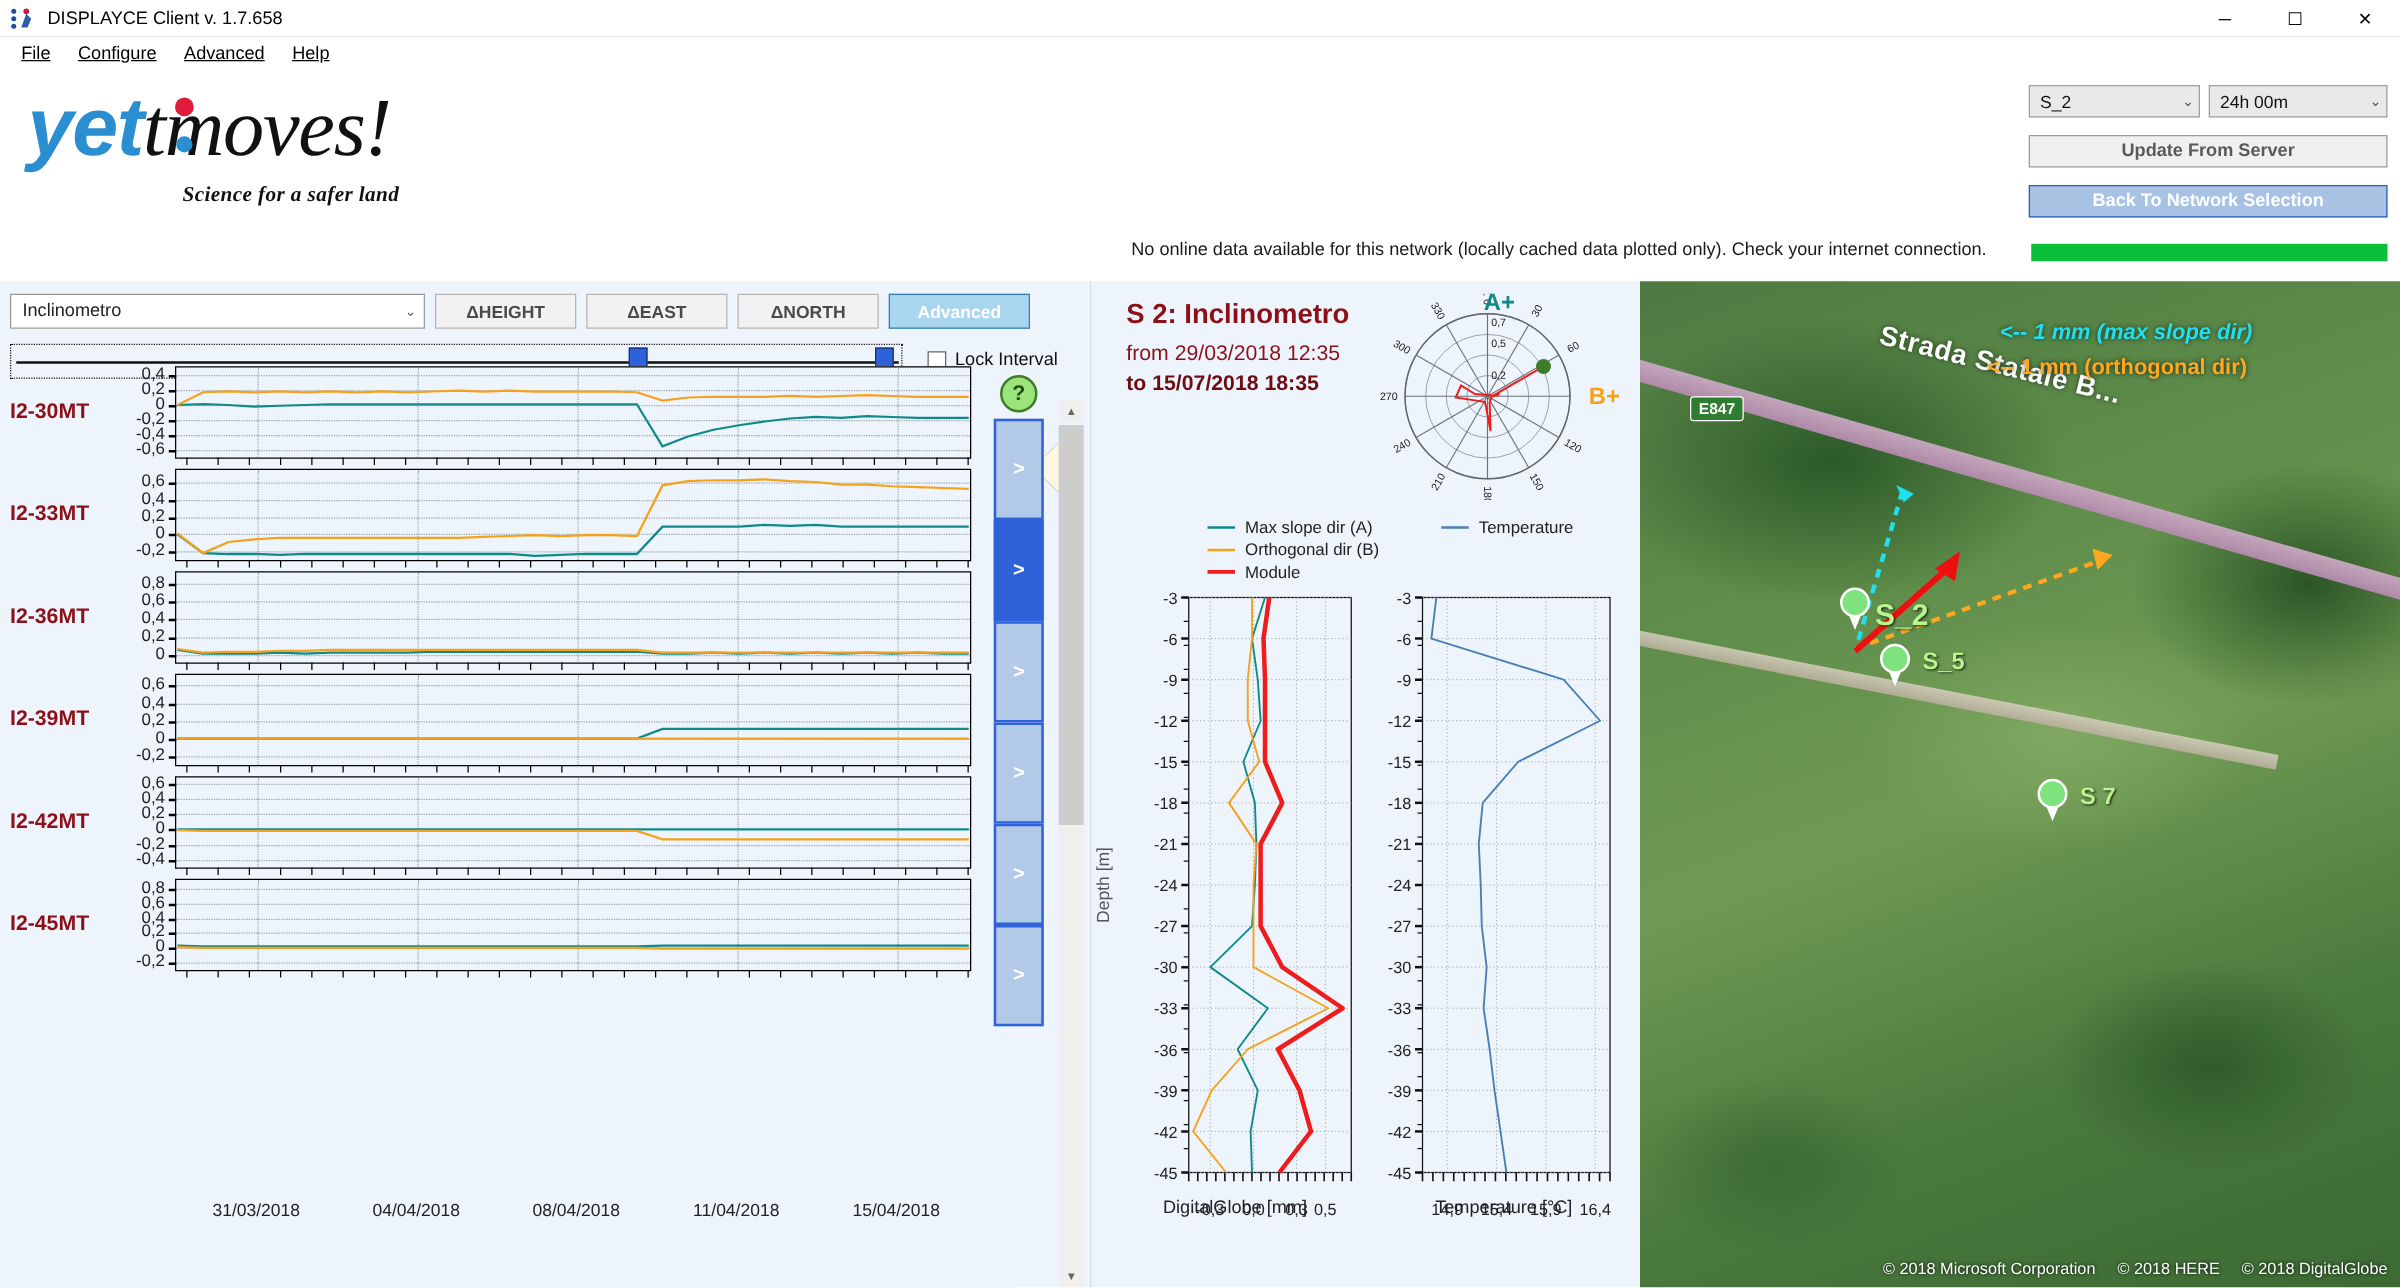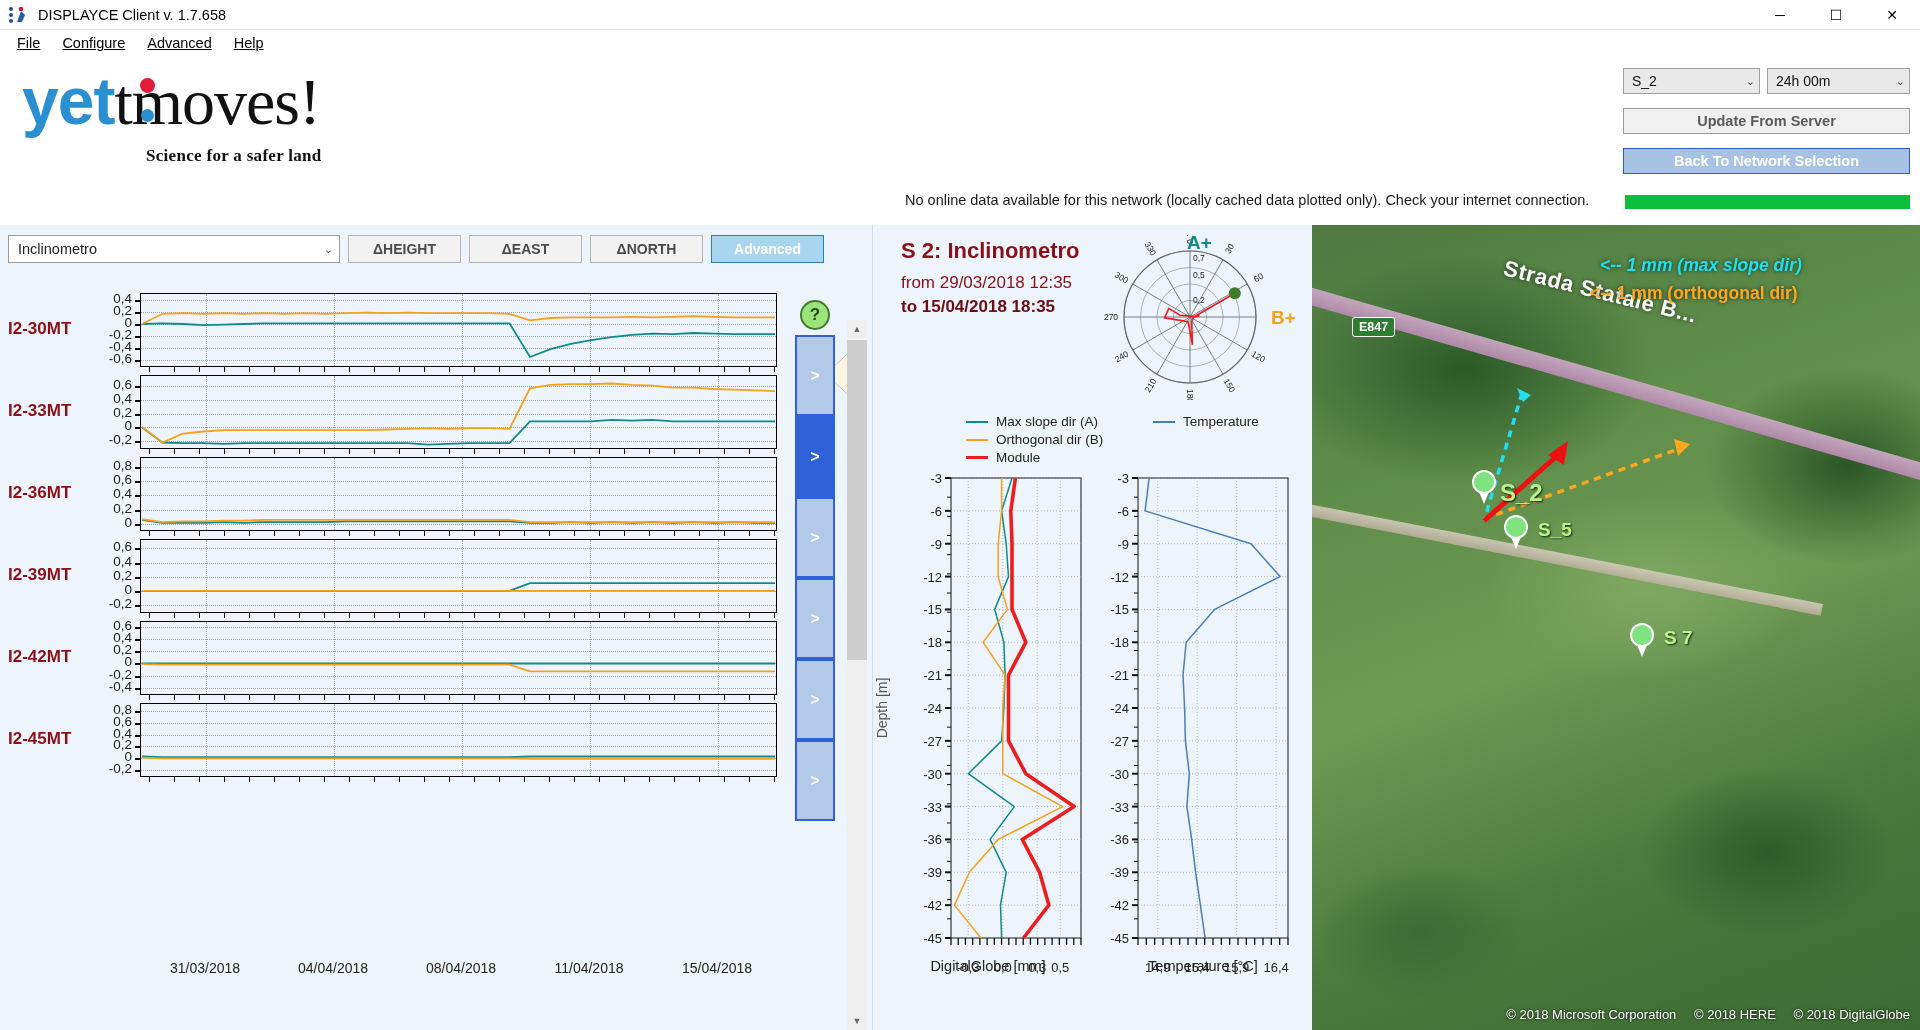--- a/index.html
+++ b/index.html
@@ -29,21 +29,21 @@
     position: absolute; top: 30px; left: 0; width: 1920px; height: 26px;
     background: #ffffff; display: flex; align-items: center; padding-left: 6px;
   }
   .menu-item {
     font-size: 14.5px; color: #000; padding: 3px 11px; cursor: default; text-align: right;
   }
   .menu-item u { text-decoration: underline; }
 
   
   .logo-wrap {
-    position: absolute; top: 62px; left: 16px; width: 390px; height: 110px;
+    position: absolute; top: 62px; left: 16px; width: 390px; height: 110px; font-style: italic;
   }
   .logo-main {
     font-family: "Liberation Serif", serif;
     font-size: 66px; letter-spacing: -1px; line-height: 1;
     position: absolute; top: 6px; left: 6px; white-space: nowrap;
   }
   .lg-blue { color: #2a8fd0; font-weight: bold; font-family: "Liberation Sans", sans-serif; }
   .lg-black { color: #111; font-family: "Liberation Serif", serif; }
   .logo-dot-red {
     position: absolute; width: 15px; height: 15px; border-radius: 50%;
@@ -364,20 +364,31 @@
       <div class="sel-type">
         <span class="cv">Inclinometro</span>
         <span class="chev">⌄</span>
       </div>
       <div class="tb-btn">ΔHEIGHT</div>
       <div class="tb-btn">ΔEAST</div>
       <div class="tb-btn">ΔNORTH</div>
       <div class="tb-btn active">Advanced</div>
     </div>
 
+    <div class="slider-row">
+      <div class="slider-track">
+        <div class="slider-line"></div>
+        <div class="slider-thumb" style="left:494px"></div>
+        <div class="slider-thumb" style="left:691px"></div>
+      </div>
+      <div class="lock-box">
+        <span class="chk"></span>
+        <span>Lock Interval</span>
+      </div>
+    </div>
   </div>
 
   <div class="range-label">2018.03.29 09:00 ↦ 2018.04.17 16:00</div>
 
   <div id="sensor-host">
       <div class="sensor-label" style="top: 319px;">I2-30MT</div>
       <div class="chart-box" style="top: 293px; height: 74px;">
         <div class="grid-h" style="top: 6px;"></div>
         <div class="tick-y" style="top: 6px;"></div>
         <div class="grid-h" style="top: 18px;"></div>
@@ -726,21 +737,21 @@
 
   <div class="scroll-arrow" style="top:320px">▲</div>
   <div class="scroll-track">
     <div class="scroll-thumb"></div>
   </div>
   <div class="scroll-arrow" style="top:1012px">▼</div>
 
   <div class="detail-panel">
     <div class="dp-title">S 2: Inclinometro</div>
     <div class="dp-from">from 29/03/2018 12:35</div>
-    <div class="dp-to">to 15/04/2018 18:35</div>
+    <div class="dp-to">to 15/07/2018 18:35</div>
 
     <div class="polar-wrap">
       <div class="lbl-Ap">A+</div>
       <div class="lbl-Bp">B+</div>
       <svg id="polar-svg" width="190" height="165" viewBox="0 0 190 165">
           <circle cx="95" cy="82" r="16.5" fill="none" stroke="#9aa0a6" stroke-width="0.8"></circle>
           <circle cx="95" cy="82" r="33.0" fill="none" stroke="#9aa0a6" stroke-width="0.8"></circle>
           <circle cx="95" cy="82" r="49.5" fill="none" stroke="#9aa0a6" stroke-width="0.8"></circle>
           <circle cx="95" cy="82" r="66.0" fill="none" stroke="#9aa0a6" stroke-width="0.8"></circle>
           <circle cx="95" cy="82" r="66" fill="none" stroke="#5f666c" stroke-width="1.2"></circle>

